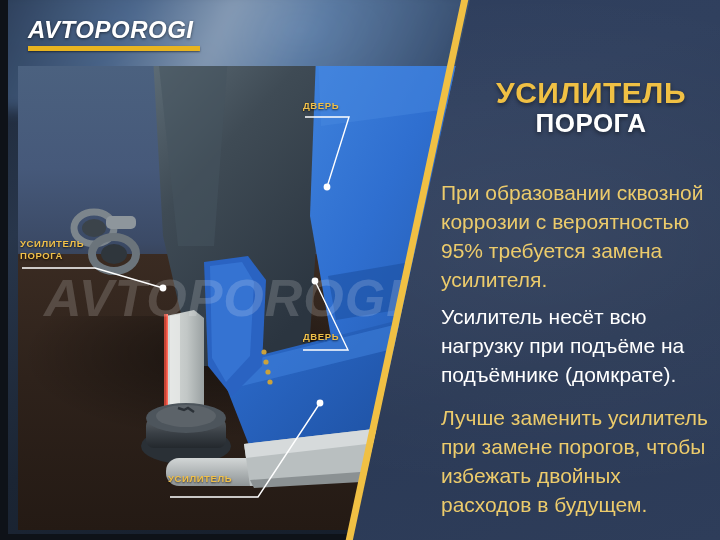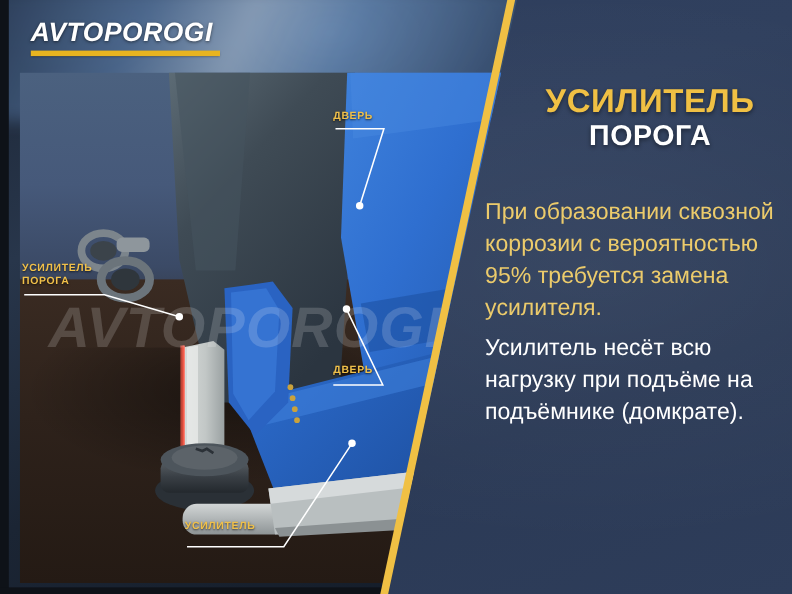--- a/index.html
+++ b/index.html
@@ -301,15 +301,16 @@
     <div class="logo-underline"></div>
   </div>
 
   <div class="headline">
     <span class="l1">УСИЛИТЕЛЬ</span>
     <span class="l2">ПОРОГА</span>
   </div>
 
   <div class="para p1">При образовании сквозной коррозии с вероятностью 95% требуется замена усилителя.</div>
   <div class="para p2">Усилитель несёт всю нагрузку при подъёме на подъёмнике (домкрате).</div>
+  <div class="para p3">Лучше заменить усилитель при замене порогов, чтобы избежать двойных расходов в будущем.</div>
 
 
 </div>
 
 </body></html>

